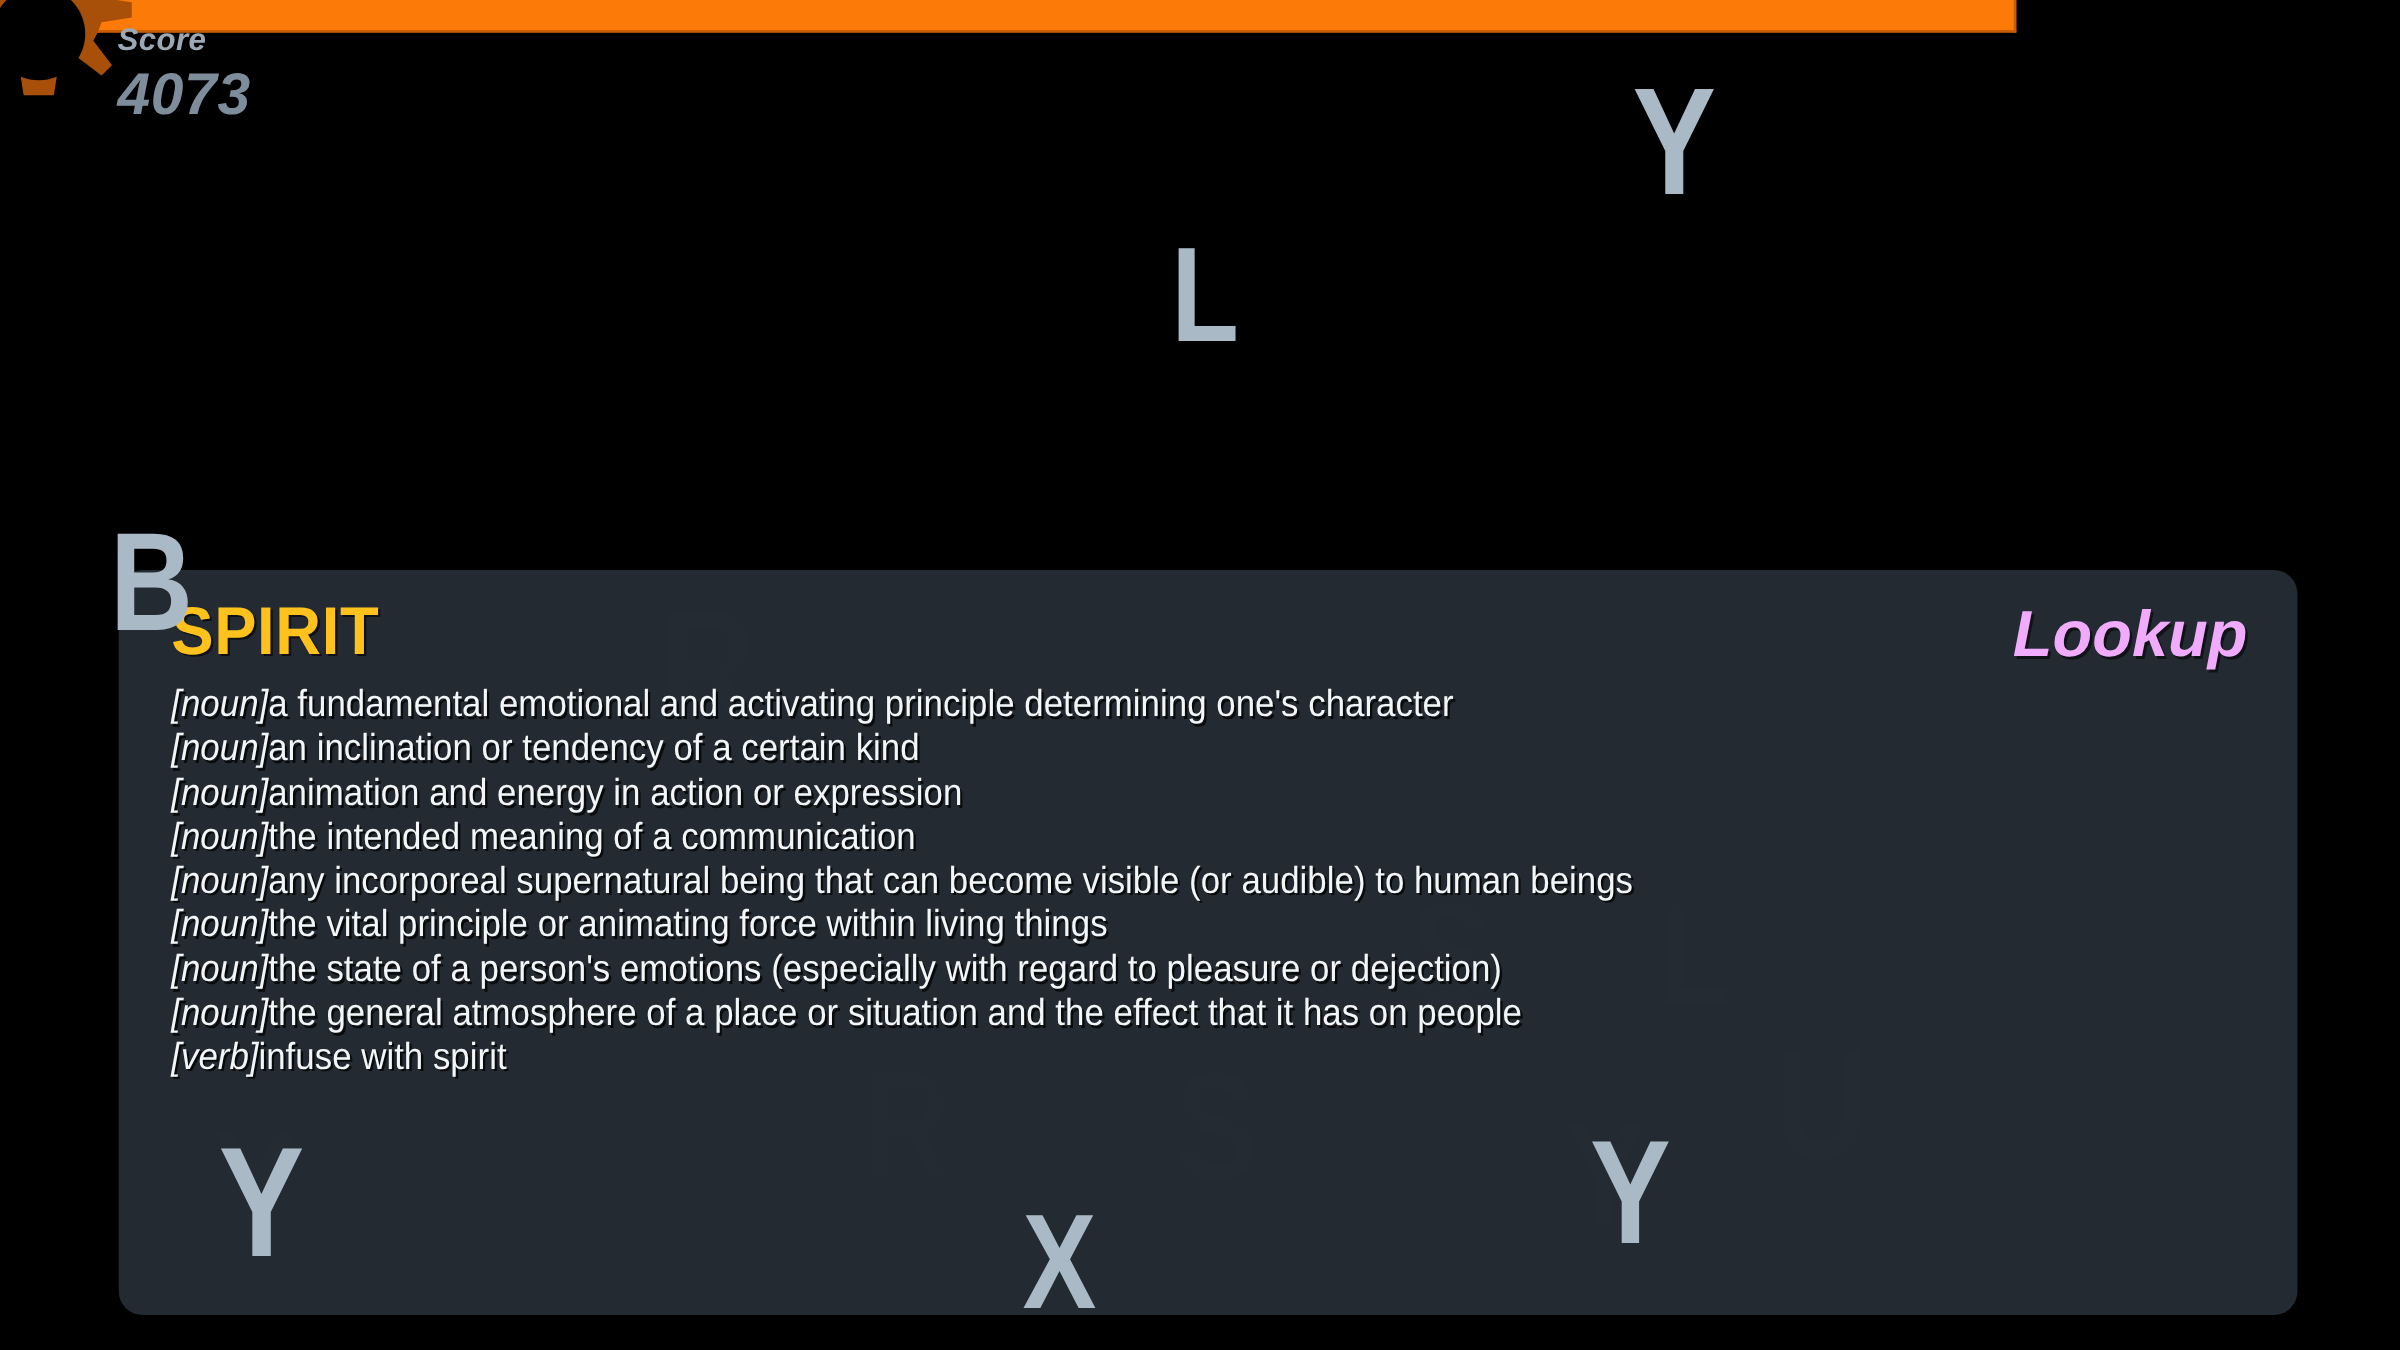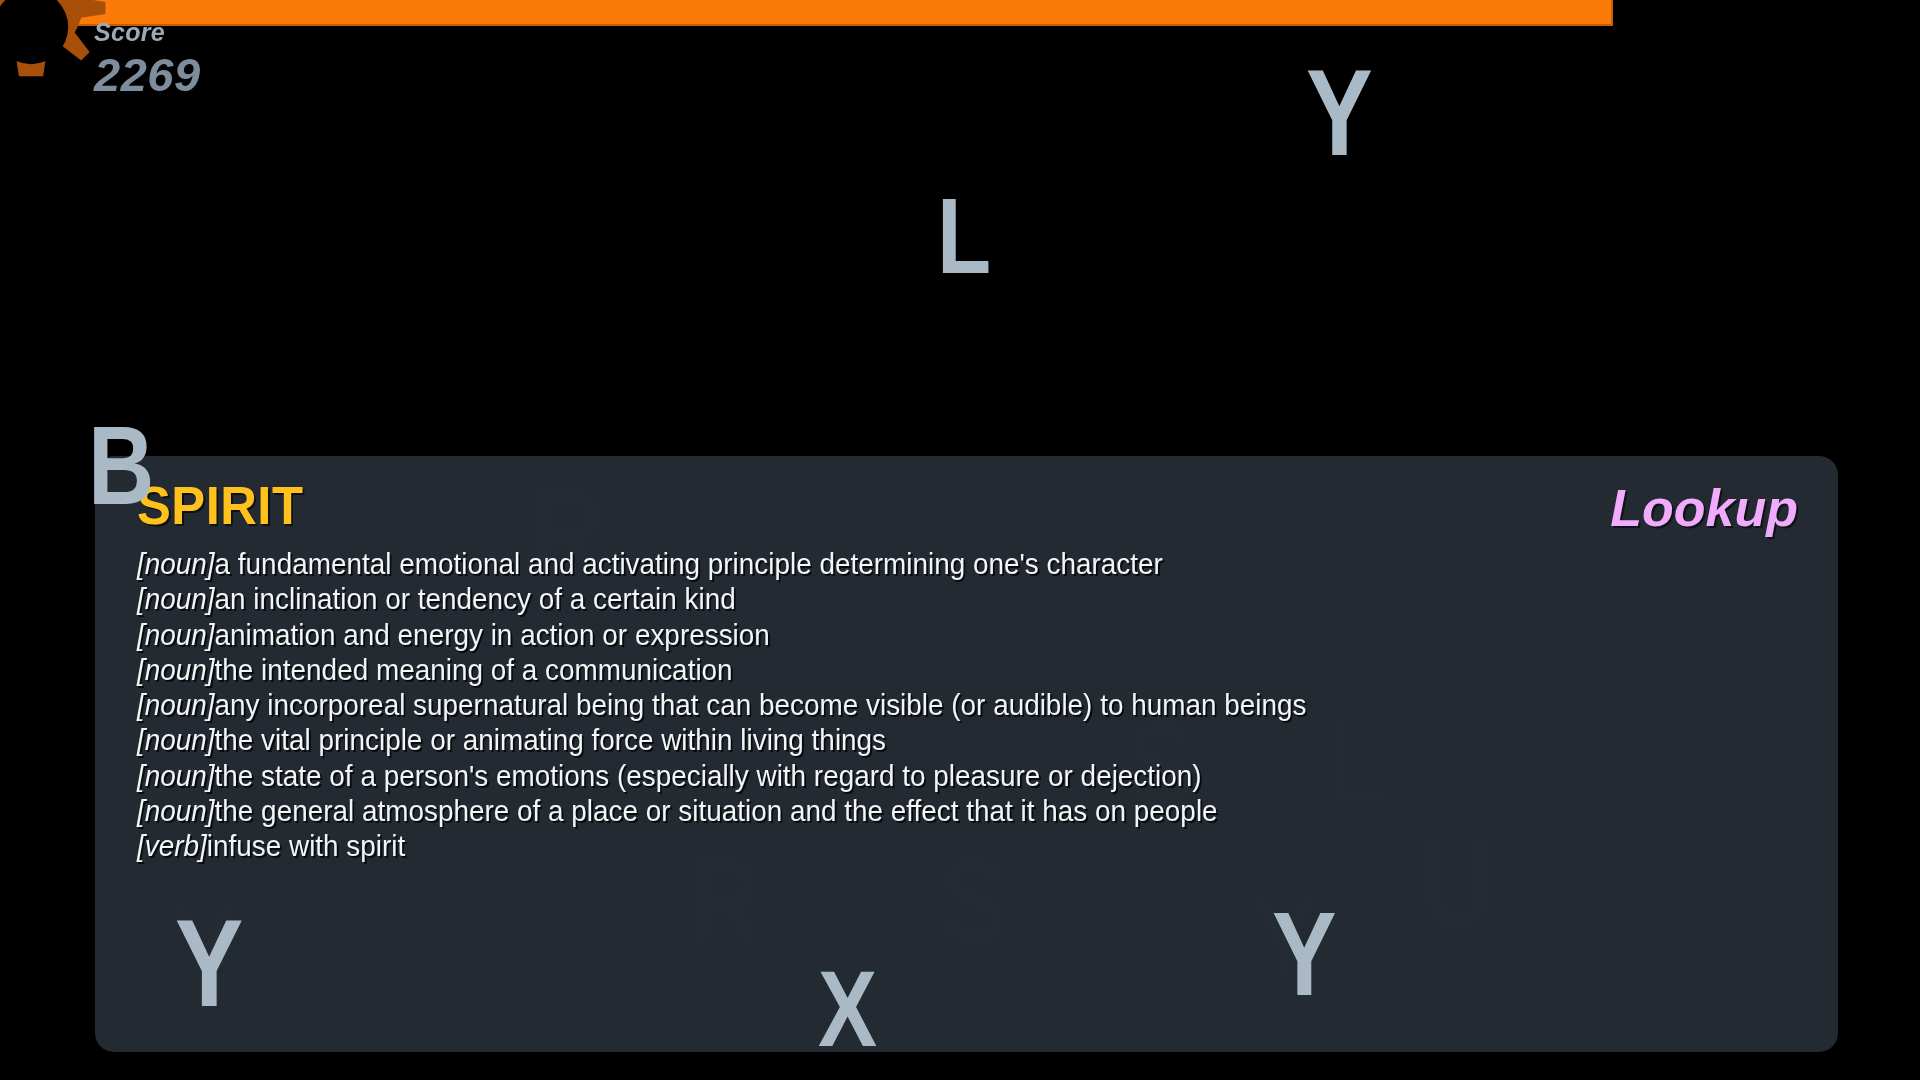--- a/index.html
+++ b/index.html
@@ -175,21 +175,21 @@
 
   <svg class="gear" viewBox="0 0 200 200" aria-hidden="true">
     <g fill="#A8500A">
       <path d="M100 6 l13 0 4 26 a72 72 0 0 1 16 7 l21 -16 9 9 -16 21 a72 72 0 0 1 7 16 l26 4 0 13 -26 4 a72 72 0 0 1 -7 16 l16 21 -9 9 -21 -16 a72 72 0 0 1 -16 7 l-4 26 -13 0 -13 0 -4 -26 a72 72 0 0 1 -16 -7 l-21 16 -9 -9 16 -21 a72 72 0 0 1 -7 -16 l-26 -4 0 -13 0 -13 26 -4 a72 72 0 0 1 7 -16 l-16 -21 9 -9 21 16 a72 72 0 0 1 16 -7 l4 -26 z"></path>
     </g>
     <circle cx="100" cy="100" r="40" fill="#000000"></circle>
   </svg>
 
   <div class="score-block">
     <div class="score-label">Score</div>
-    <div class="score-value">2269</div>
+    <div class="score-value">4073</div>
   </div>
 
   <div id="letters-behind">
       <div class="letter-behind" style="left: 528px; top: 470px; font-size: 128px; color: rgb(169, 186, 198);">R</div>
       <div class="letter-behind" style="left: 690px; top: 840px; font-size: 120px; color: rgb(169, 186, 198);">R</div>
       <div class="letter-behind" style="left: 940px; top: 840px; font-size: 122px; color: rgb(169, 186, 198);">S</div>
       <div class="letter-behind" style="left: 1128px; top: 705px; font-size: 118px; color: rgb(169, 186, 198);">S</div>
       <div class="letter-behind" style="left: 1326px; top: 705px; font-size: 116px; color: rgb(169, 186, 198);">L</div>
       <div class="letter-behind" style="left: 1420px; top: 820px; font-size: 126px; color: rgb(169, 186, 198);">U</div>
       <div class="letter-behind" style="left: 1252px; top: 880px; font-size: 118px; color: rgb(169, 186, 198);">Y</div>

